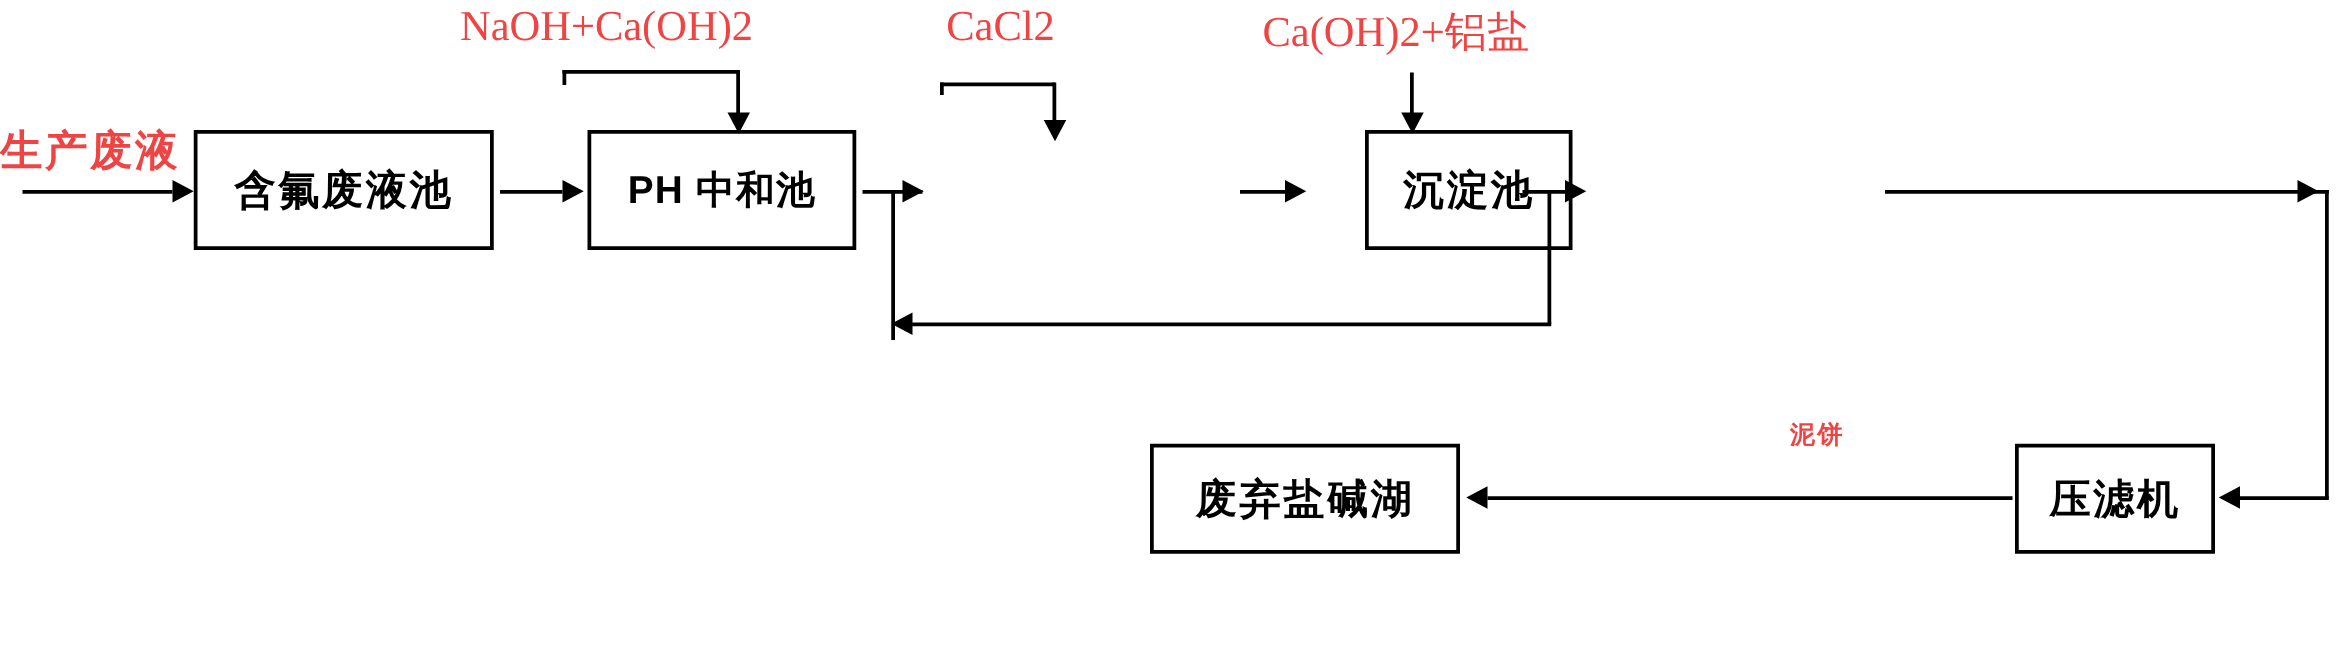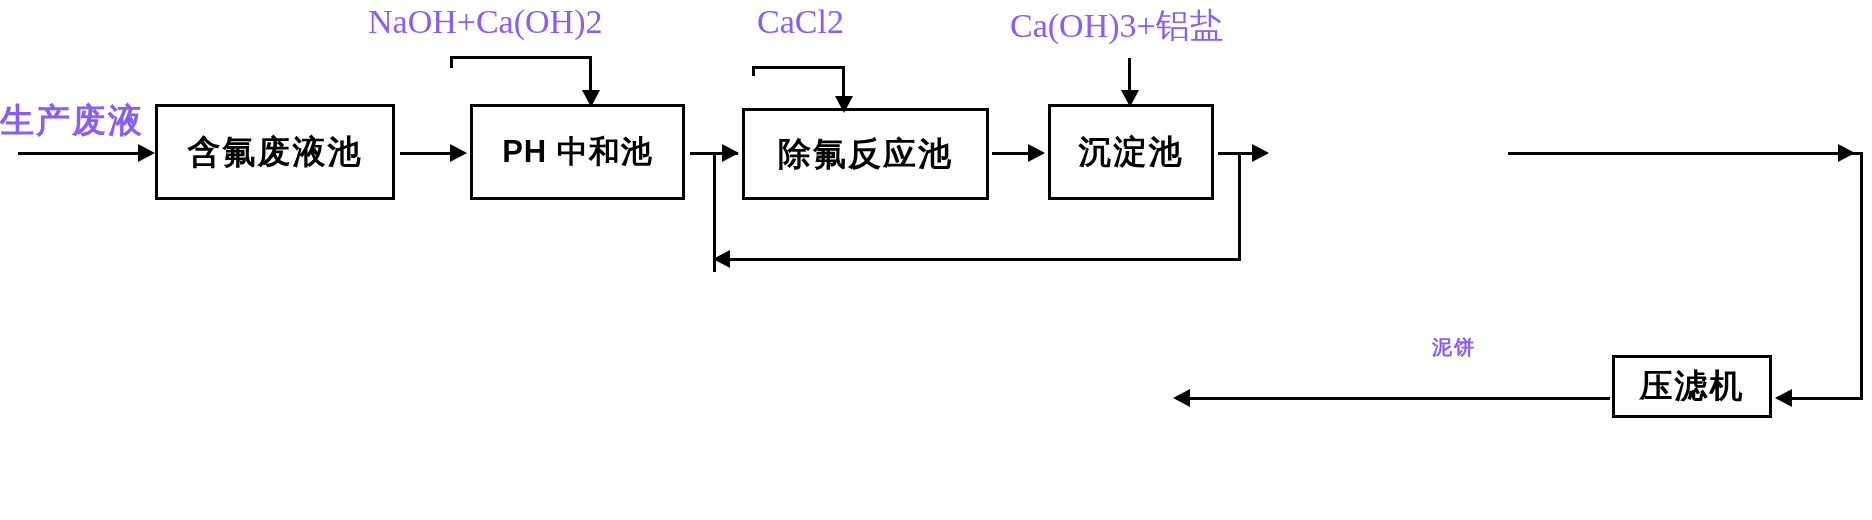--- a/index.html
+++ b/index.html
@@ -28,21 +28,21 @@
     font-weight: 700;
     letter-spacing: 2px;
     white-space: nowrap;
   }
   .box.cjk { font-size: 33px; }
   .box.mix { font-size: 31px; letter-spacing: 1px; }
 
   
   .lbl {
     position: absolute;
-    color: #8b5cf6;
+    color: #ef4444;
     white-space: nowrap;
   }
   .lbl.serif {
     font-family: "Liberation Serif", serif;
     font-size: 34px;
     letter-spacing: 0px;
   }
   .lbl.cjk-in {
     font-family: "Liberation Sans", sans-serif;
     font-size: 34px;
@@ -90,35 +90,35 @@
 <body>
 
 <div id="canvas">
 
   <div class="lbl cjk-in" style="left:0px; top:98px;">生产废液</div>
 
   <div class="lbl serif" style="left:368px; top:3px;">NaOH+Ca(OH)2</div>
 
   <div class="lbl serif" style="left:757px; top:3px;">CaCl2</div>
 
-  <div class="lbl serif" style="left:1010px; top:3px;">Ca(OH)3+铝盐</div>
+  <div class="lbl serif" style="left:1010px; top:3px;">Ca(OH)2+铝盐</div>
 
   <div class="lbl cjk-sm" style="left:1432px; top:334px;">泥饼</div>
 
   <div class="box cjk" style="left:155px; top:104px; width:240px; height:96px;">含氟废液池</div>
 
   <div class="box mix" style="left:470px; top:104px; width:215px; height:96px;">PH 中和池</div>
 
-  <div class="box cjk" style="left:742px; top:108px; width:247px; height:92px;">除氟反应池</div>
 
-  <div class="box cjk" style="left:1048px; top:104px; width:166px; height:96px;">沉淀池</div>
+  <div class="box cjk" style="left:1092px; top:104px; width:166px; height:96px;">沉淀池</div>
 
 
-  <div class="box cjk" style="left:1612px; top:355px; width:160px; height:63px;font-family:Liberation Serif, serif;">压滤机</div>
+  <div class="box cjk" style="left:1612px; top:355px; width:160px; height:88px;font-family:Liberation Serif, serif;">压滤机</div>
 
+  <div class="box cjk" style="left:920px; top:355px; width:248px; height:88px;">废弃盐碱湖</div>
 
   <div class="hline" style="left:18px; top:152px; width:120px;"></div>
   <div class="ah ah-r" style="left:138px; top:144px;"></div>
 
   <div class="hline" style="left:400px; top:152px; width:50px;"></div>
   <div class="ah ah-r" style="left:450px; top:144px;"></div>
 
   <div class="hline" style="left:690px; top:152px; width:48px;"></div>
   <div class="ah ah-r" style="left:722px; top:144px;"></div>
   <div class="vline" style="left:713px; top:152px; height:120px;"></div>

